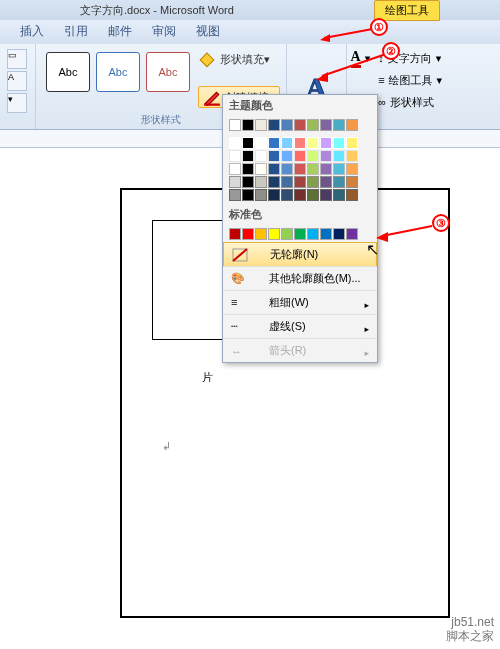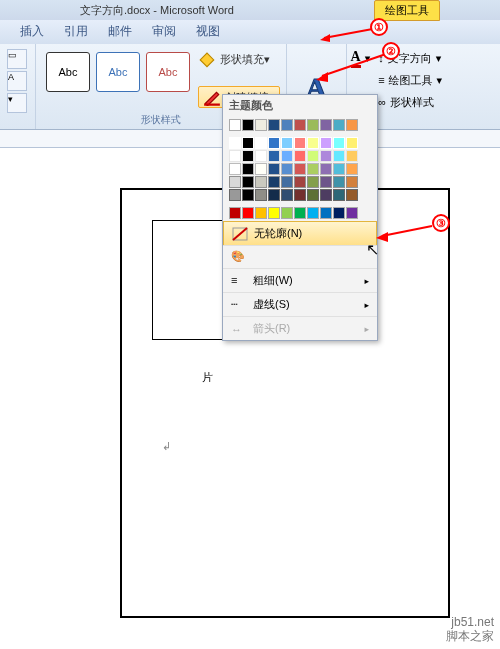--- a/index.html
+++ b/index.html
@@ -22,21 +22,21 @@
 .rt-item { display: flex; align-items: center; gap: 4px; height: 20px; }
 .a-letter { font-family: serif; font-size: 28px; font-weight: bold; }
 .ruler { height: 18px; background: #f4f7fb; border-bottom: 1px solid #b6c4d8; position: relative; }
 .doc-area { position: relative; background: #fff; height: 501px; }
 .page { position: absolute; left: 120px; top: 40px; width: 330px; height: 430px; border: 2px solid #000; }
 .inner-box { position: absolute; left: 30px; top: 30px; width: 130px; height: 120px; border: 1px solid #000; }
 .dropdown { position: absolute; left: 222px; top: 94px; width: 156px; background: #f3f3f3; border: 1px solid #9aa8bf; box-shadow: 2px 2px 5px rgba(0,0,0,.3); font-size: 11px; z-index: 50; }
 .dd-title { padding: 3px 6px; color: #555; font-weight: bold; }
 .swatch-grid { display: grid; grid-template-columns: repeat(10, 12px); gap: 1px; padding: 3px 6px; }
 .swatch-grid div { width: 12px; height: 12px; border: 1px solid #aaa; }
-.dd-item { display: flex; align-items: center; padding: 4px 8px; gap: 6px; border-top: 1px solid #e0e0e0; }
+.dd-item { display: flex; align-items: flex-end; padding: 4px 8px; gap: 22px; border-top: 1px solid #e0e0e0; }
 .dd-item.hov { background: linear-gradient(#fff4cf,#ffe08a); border: 1px solid #e3b53e; margin: -1px 0; }
 .dd-item .sub { margin-left: auto; font-size: 9px; }
 .dd-ic { width: 16px; height: 14px; display: inline-block; }
 .callout { position: absolute; width: 18px; height: 18px; border-radius: 50%; background: #fff; border: 2px solid red; color: red; font-size: 11px; font-weight: bold; display: flex; align-items: center; justify-content: center; z-index: 60; }
 .arrow { position: absolute; z-index: 55; }
 .cursor { position: absolute; left: 366px; top: 240px; z-index: 70; font-size: 16px; }
 .watermark { position: absolute; right: 6px; bottom: 6px; font-size: 12px; color: #777; text-align: right; z-index: 80; line-height: 14px; }
 </style>
 </head>
 <body>
@@ -180,20 +180,21 @@
       <div style="background: rgb(0, 0, 0); filter: brightness(0.6);"></div>
       <div style="background: rgb(238, 236, 225); filter: brightness(0.6);"></div>
       <div style="background: rgb(31, 73, 125); filter: brightness(0.6);"></div>
       <div style="background: rgb(79, 129, 189); filter: brightness(0.6);"></div>
       <div style="background: rgb(192, 80, 77); filter: brightness(0.6);"></div>
       <div style="background: rgb(155, 187, 89); filter: brightness(0.6);"></div>
       <div style="background: rgb(128, 100, 162); filter: brightness(0.6);"></div>
       <div style="background: rgb(75, 172, 198); filter: brightness(0.6);"></div>
       <div style="background: rgb(247, 150, 70); filter: brightness(0.6);"></div>
     </div>
+  <div class="dd-title">标准色</div>
   <div class="swatch-grid" id="standard-row">
       <div style="background: rgb(192, 0, 0);"></div>
       <div style="background: rgb(255, 0, 0);"></div>
       <div style="background: rgb(255, 192, 0);"></div>
       <div style="background: rgb(255, 255, 0);"></div>
       <div style="background: rgb(146, 208, 80);"></div>
       <div style="background: rgb(0, 176, 80);"></div>
       <div style="background: rgb(0, 176, 240);"></div>
       <div style="background: rgb(0, 112, 192);"></div>
       <div style="background: rgb(0, 32, 96);"></div>
@@ -201,20 +202,21 @@
     </div>
   <div class="dd-item hov">
     <span class="dd-ic"><svg viewBox="0 0 16 14">
           <rect x="1" y="1" width="14" height="12" fill="none" stroke="#999"></rect>
           <line x1="1" y1="13" x2="15" y2="1" stroke="#c00" stroke-width="2"></line>
         </svg></span>
     <span>无轮廓(N)</span>
   </div>
   <div class="dd-item">
     <span class="dd-ic">🎨</span>
+    <span>其他轮廓颜色(M)...</span>
   </div>
   <div class="dd-item">
     <span class="dd-ic">≡</span>
     <span>粗细(W)</span>
       <span class="sub">▸</span>
   </div>
   <div class="dd-item">
     <span class="dd-ic">┄</span>
     <span>虚线(S)</span>
       <span class="sub">▸</span>

